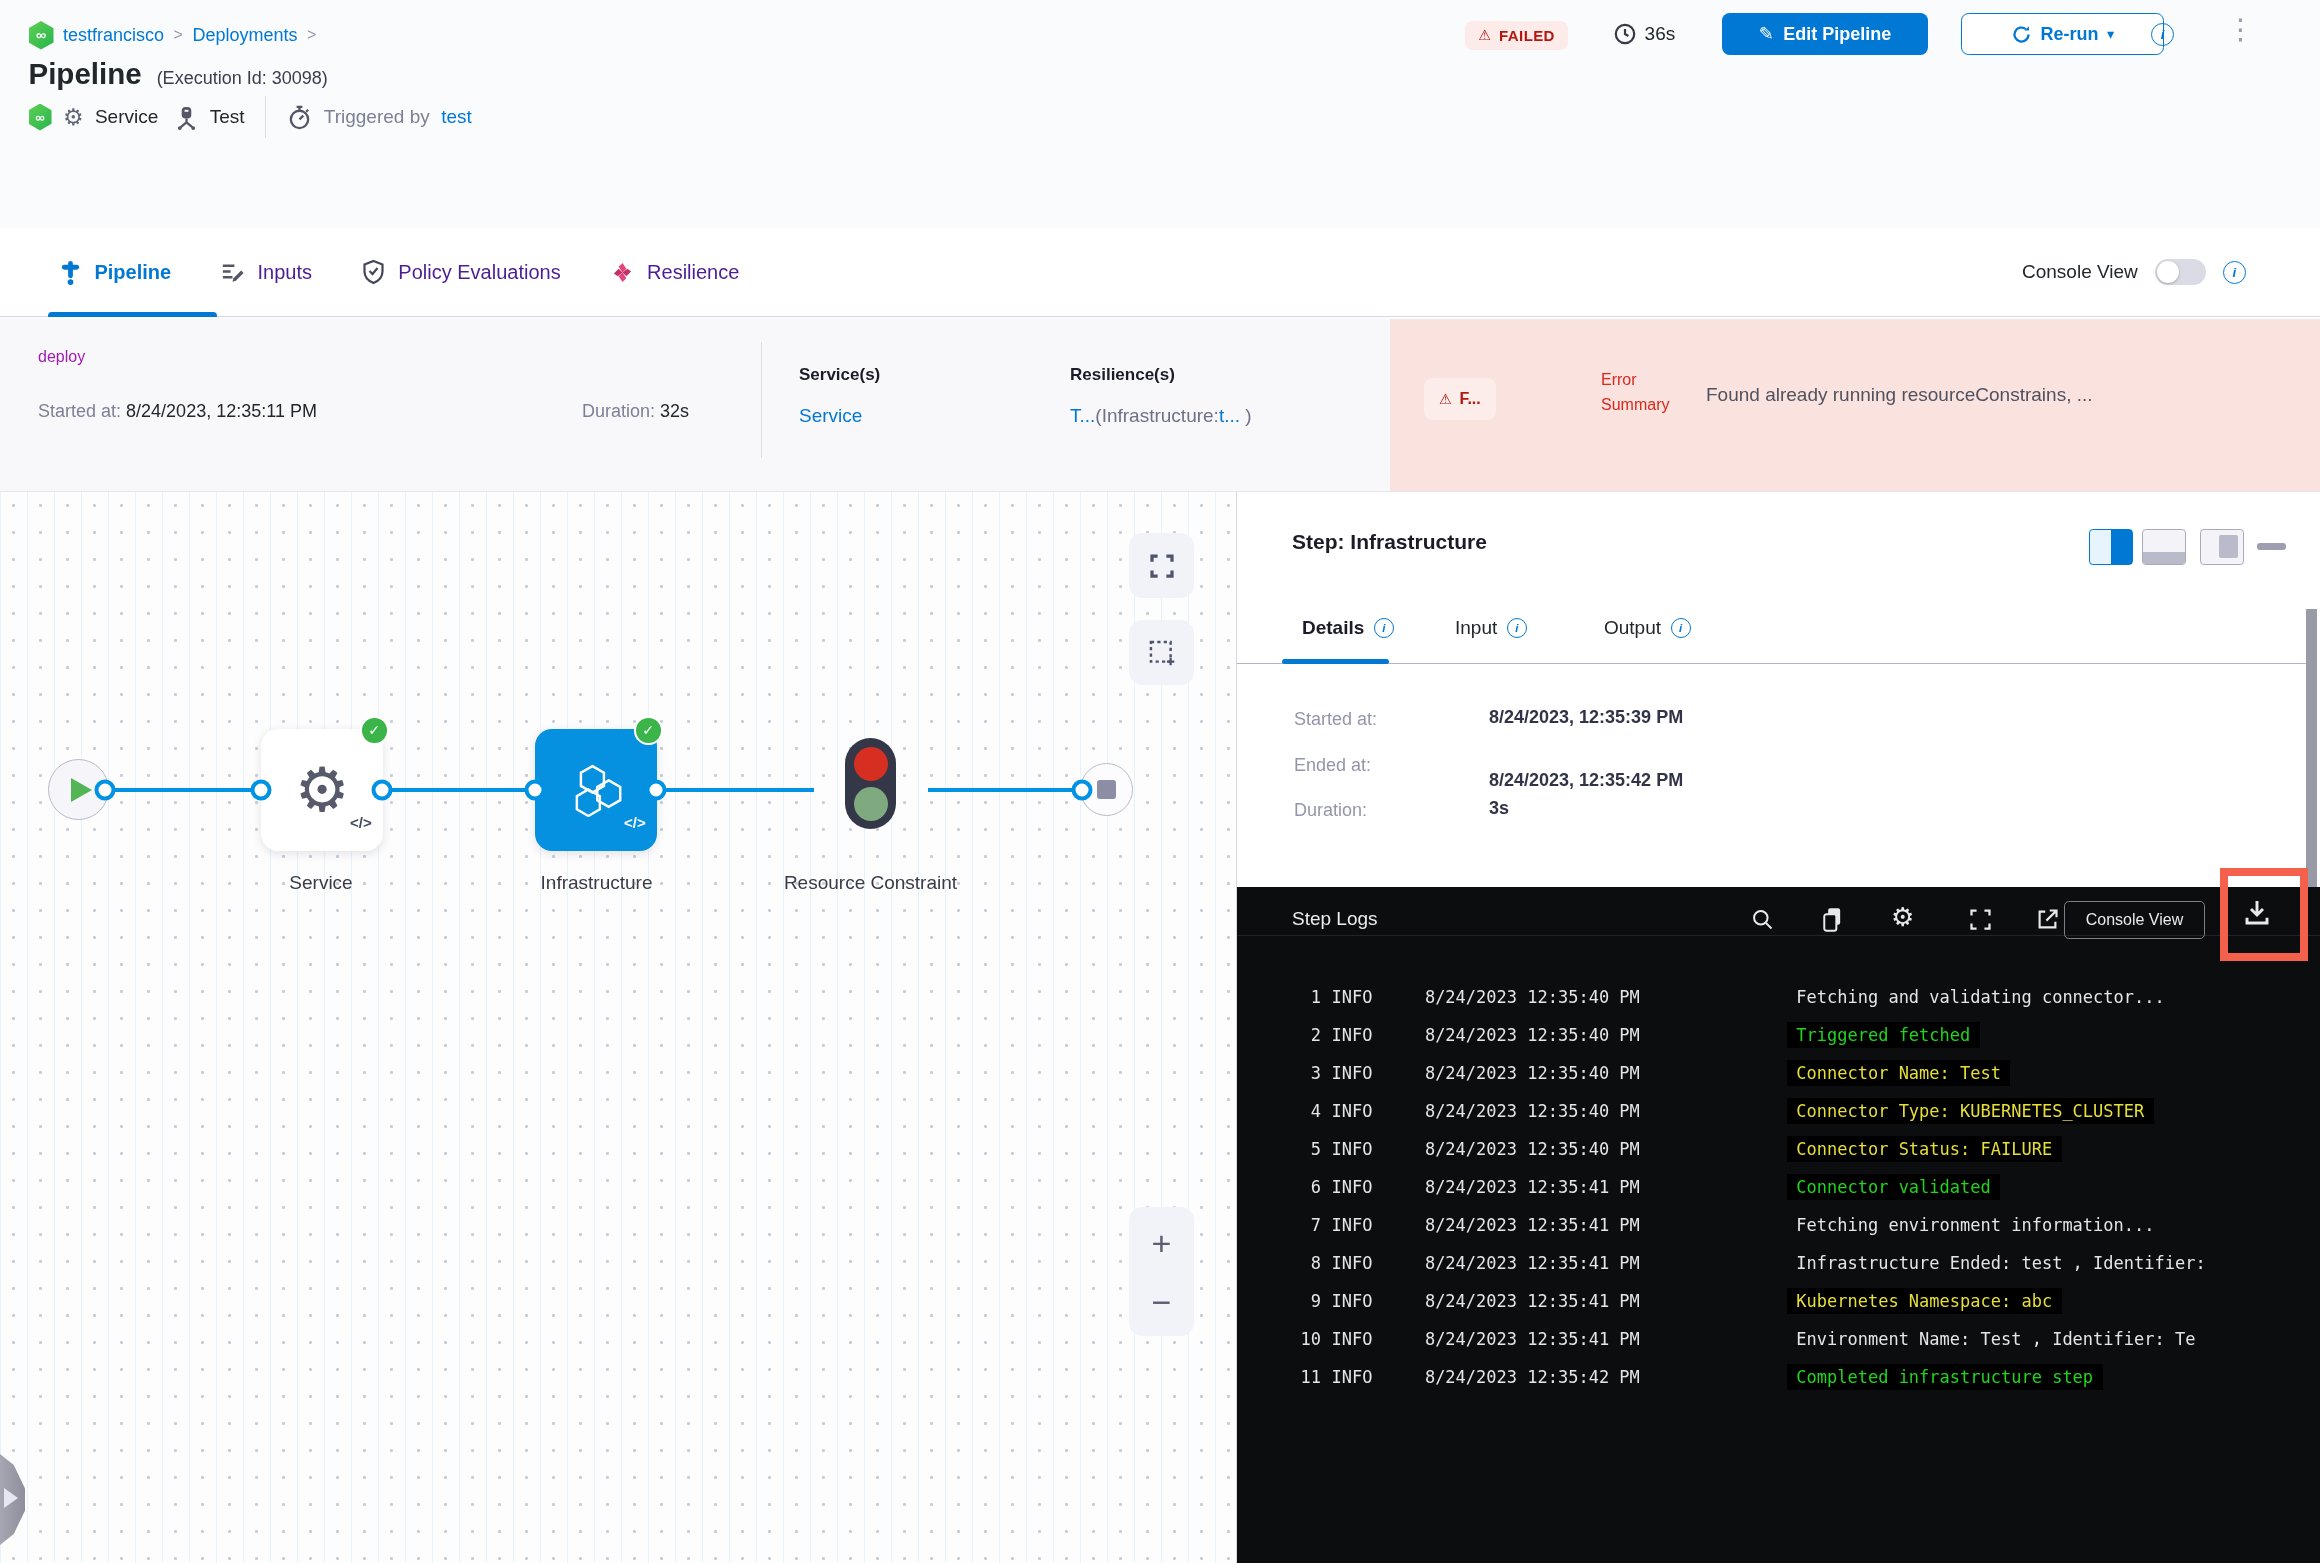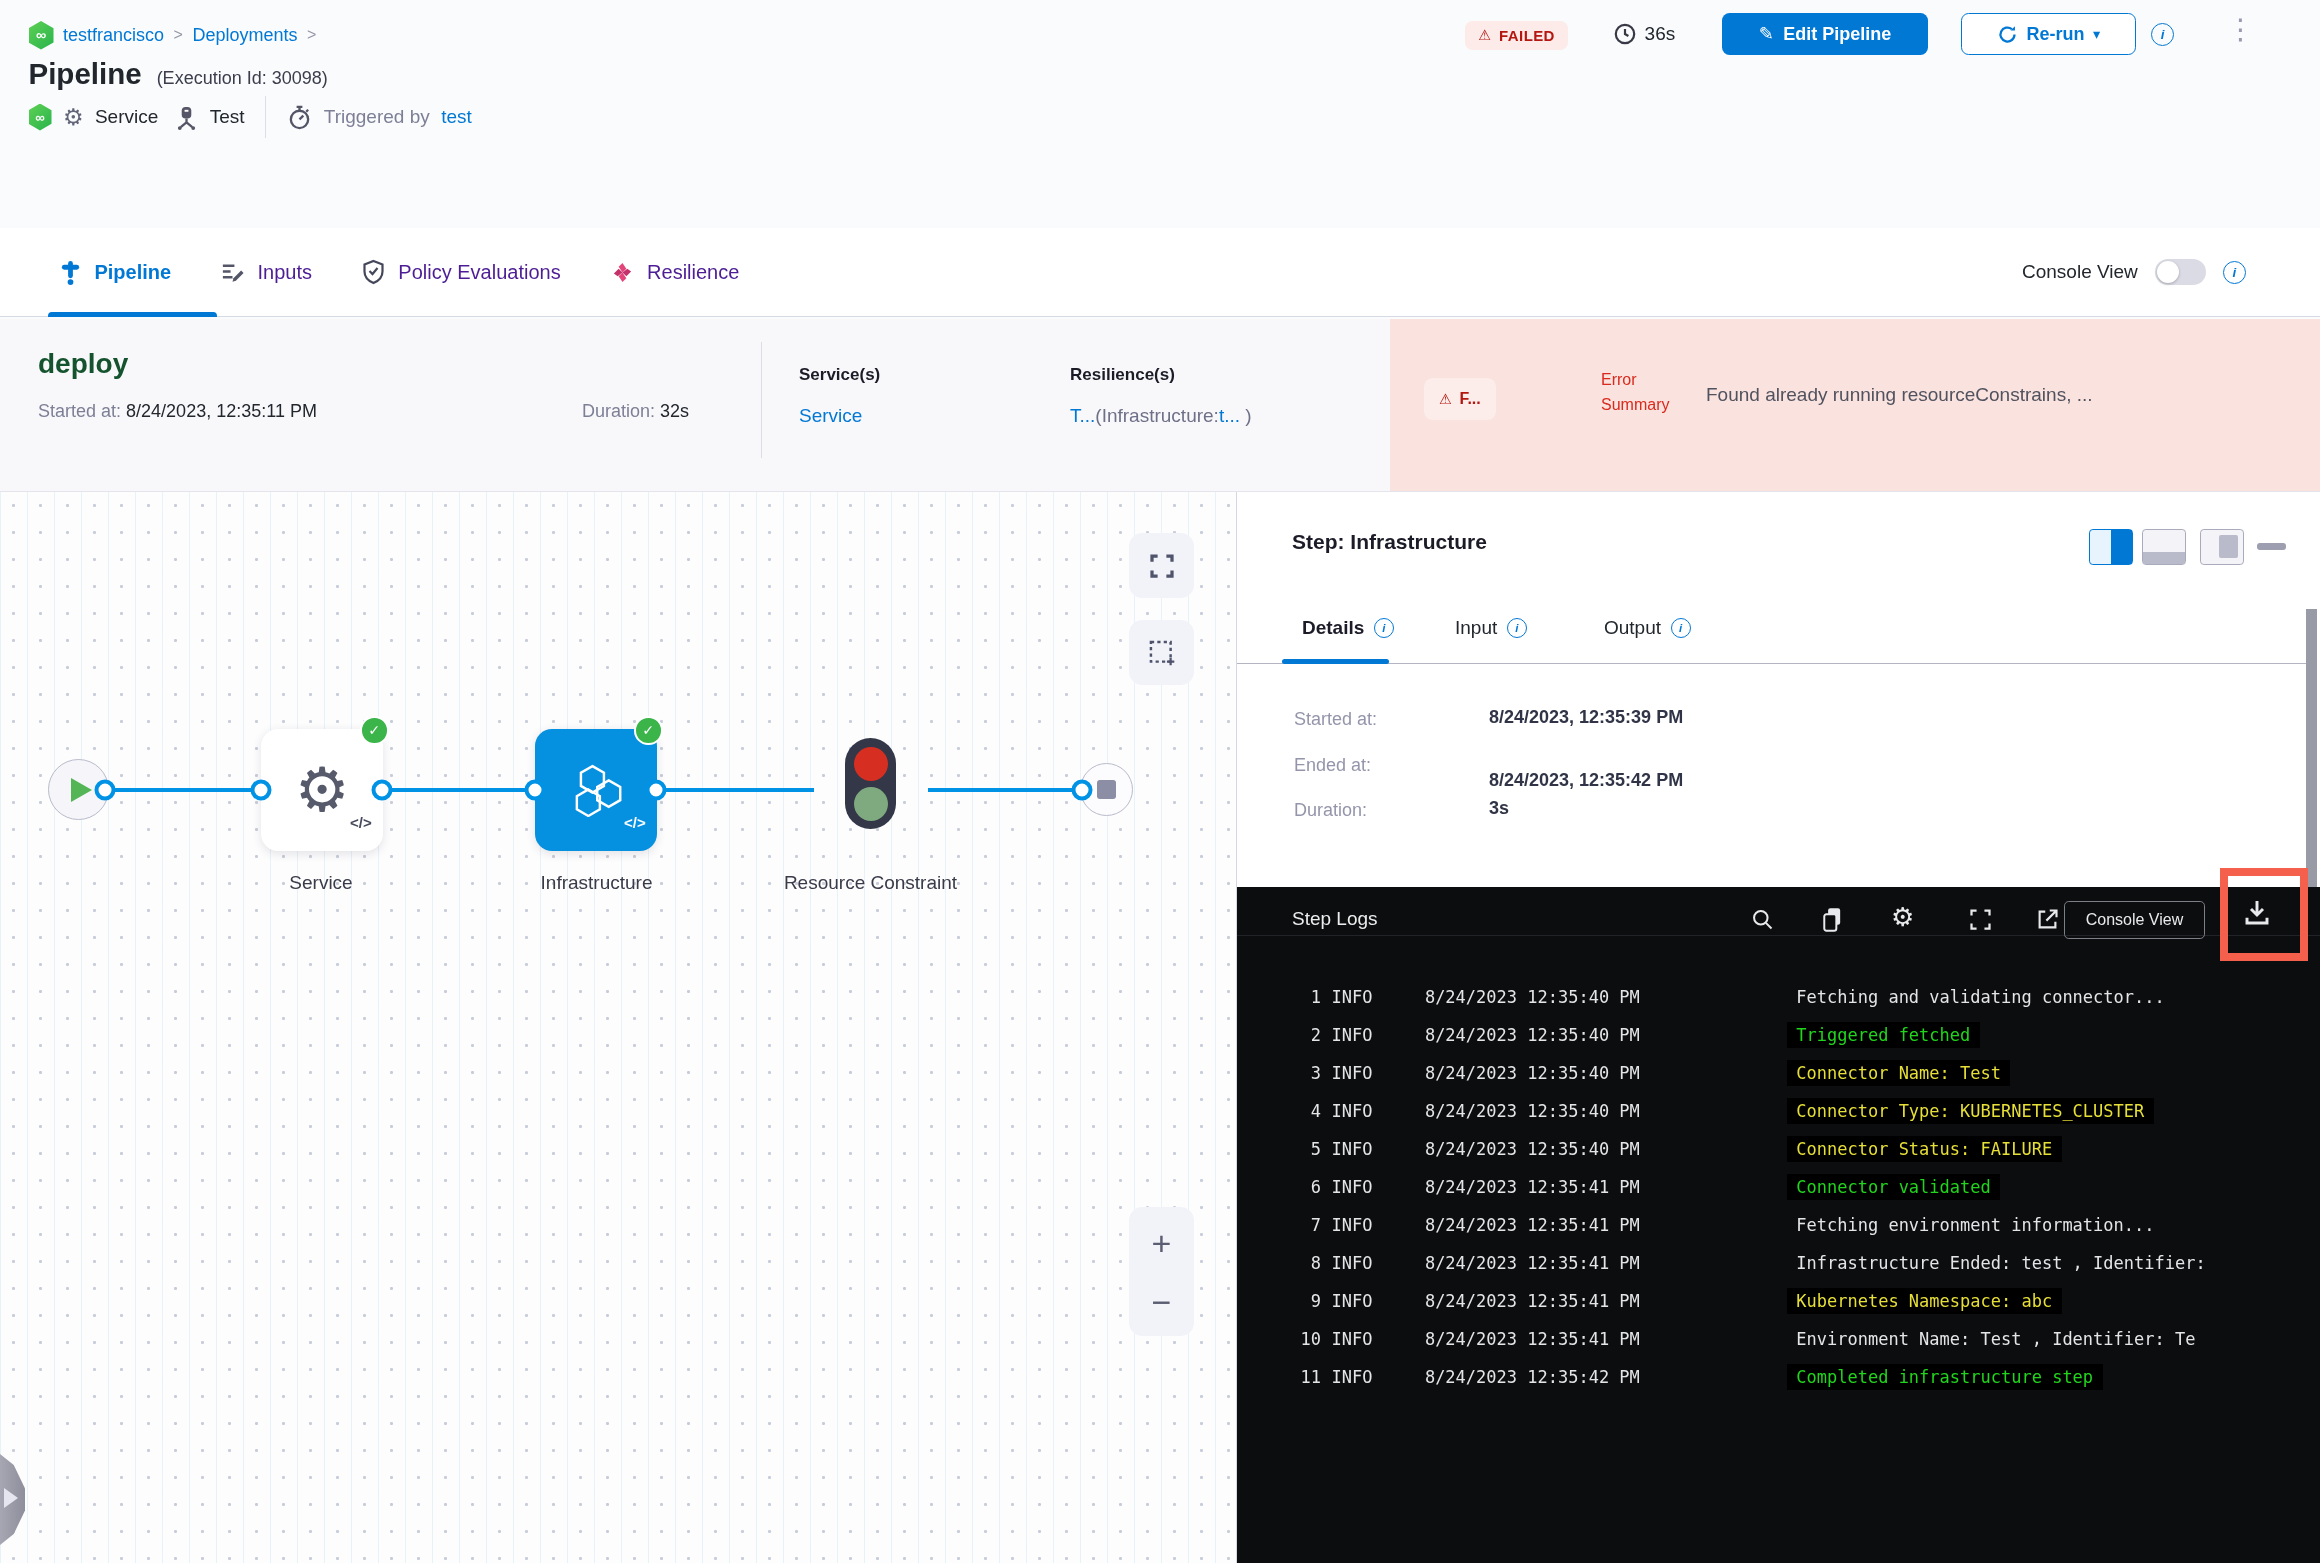--- a/index.html
+++ b/index.html
@@ -26,41 +26,41 @@
   .v-div { width:1px; height:42px; background:#dcdde8; margin:0 9.5px; }
   .gear-glyph { font-size:23px; color:#63667a; line-height:1; }
 
   .failed-badge { left:1465px; top:21px; height:28.5px; padding:0 13.3px; background:#fcebe9; border-radius:7.6px;
                   display:flex; align-items:center; gap:7.6px; color:#b41710; font-weight:bold; font-size:15px; letter-spacing:0.4px; }
   .warn-glyph { font-size:14.3px; color:#b41710; }
   .elapsed { left:1613px; top:22px; display:flex; align-items:center; gap:7.6px; font-size:19px; color:#22272d; }
   .btn-primary { left:1722px; top:13.3px; width:206px; height:42px; background:#0278d5; border:none; border-radius:7.6px;
                  color:#fff; font-size:18px; font-weight:bold; display:flex; align-items:center; justify-content:center; gap:9.5px; cursor:pointer;
                  font-family:inherit; }
-  .btn-outline { left:1961px; top:13.3px; width:175px; height:42px; background:#fff; border:1.4px solid #0278d5; border-radius:7.6px;
+  .btn-outline { left:1961px; top:13.3px; width:203px; height:42px; background:#fff; border:1.4px solid #0278d5; border-radius:7.6px;
                  color:#0278d5; font-size:18px; font-weight:bold; display:flex; align-items:center; justify-content:center; gap:8.6px; cursor:pointer;
                  font-family:inherit; }
   .info-circ { width:23px; height:23px; border-radius:50%; border:1.5px solid #0278d5; color:#0278d5;
                display:inline-flex; align-items:center; justify-content:center; font-size:13.3px; font-weight:bold; font-style:italic; cursor:pointer; }
   .dots-menu { left:2226px; top:15px; font-size:28.5px; color:#989ab0; cursor:pointer; line-height:1; letter-spacing:0; }
 
   
   .tabbar { left:0; top:228px; width:2321px; height:89px; background:#fff; border-bottom:1px solid #d8dae3; }
   .tabs { position:absolute; left:59px; top:0; height:88px; display:flex; align-items:center; gap:49px; }
   .tab { display:flex; align-items:center; gap:12.4px; font-size:20px; color:#4c1d95; cursor:pointer; }
   .tab.active { color:#0278d5; font-weight:bold; }
   .tab-underline { position:absolute; left:48px; top:84px; width:169px; height:4.8px; background:#0278d5; border-radius:3.8px 3.8px 0 0; }
   .cv-group { position:absolute; left:2022px; top:0; height:88px; display:flex; align-items:center; gap:17px; }
   .cv-label { font-size:19px; color:#22272d; }
   .toggle { width:51px; height:26px; background:#dadbe4; border-radius:13.3px; position:relative; cursor:pointer; }
   .toggle .knob { position:absolute; left:1.9px; top:1.9px; width:22px; height:22px; background:#fff; border-radius:50%; box-shadow:0 1px 2.9px rgba(0,0,0,.25); }
 
   
   .stagebar { left:0; top:319px; width:2321px; height:173px; background:#f8f8fb; border-bottom:1px solid #e3e4ec; }
-  .stage-name { position:absolute; left:38px; top:28.5px; font-size:28px; font-weight:bold; color:#14532d; }
+  .stage-name { position:absolute; left:38px; top:28.5px; font-size:16px; font-weight:normal; color:#a21caf; }
   .kv { position:absolute; font-size:18px; }
   .kv .k { color:#7d7f96; }
   .kv .v { color:#22272d; }
   .stage-div { position:absolute; left:761px; top:23px; width:1px; height:116px; background:#dcdde6; }
   .col-head { position:absolute; font-size:17px; font-weight:bold; color:#1c1c28; }
   .col-link { position:absolute; font-size:19px; color:#0278d5; cursor:pointer; }
   .env-val { position:absolute; left:1070px; top:86px; font-size:19px; }
   .env-val .lnk { color:#0278d5; cursor:pointer; }
   .env-val .mut { color:#6e7087; }
   .error-zone { position:absolute; left:1390px; top:0; width:931px; height:172px; background:#fae2de; }

